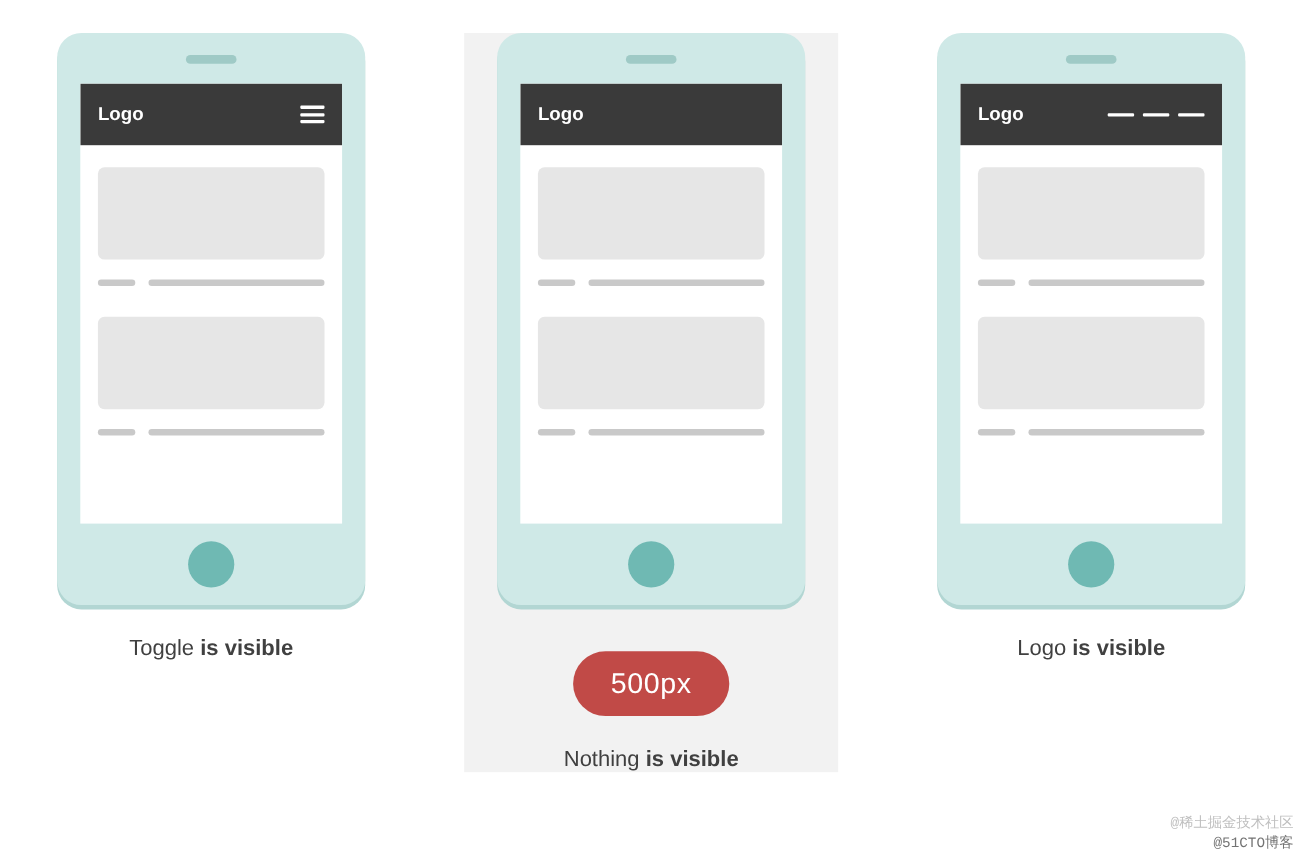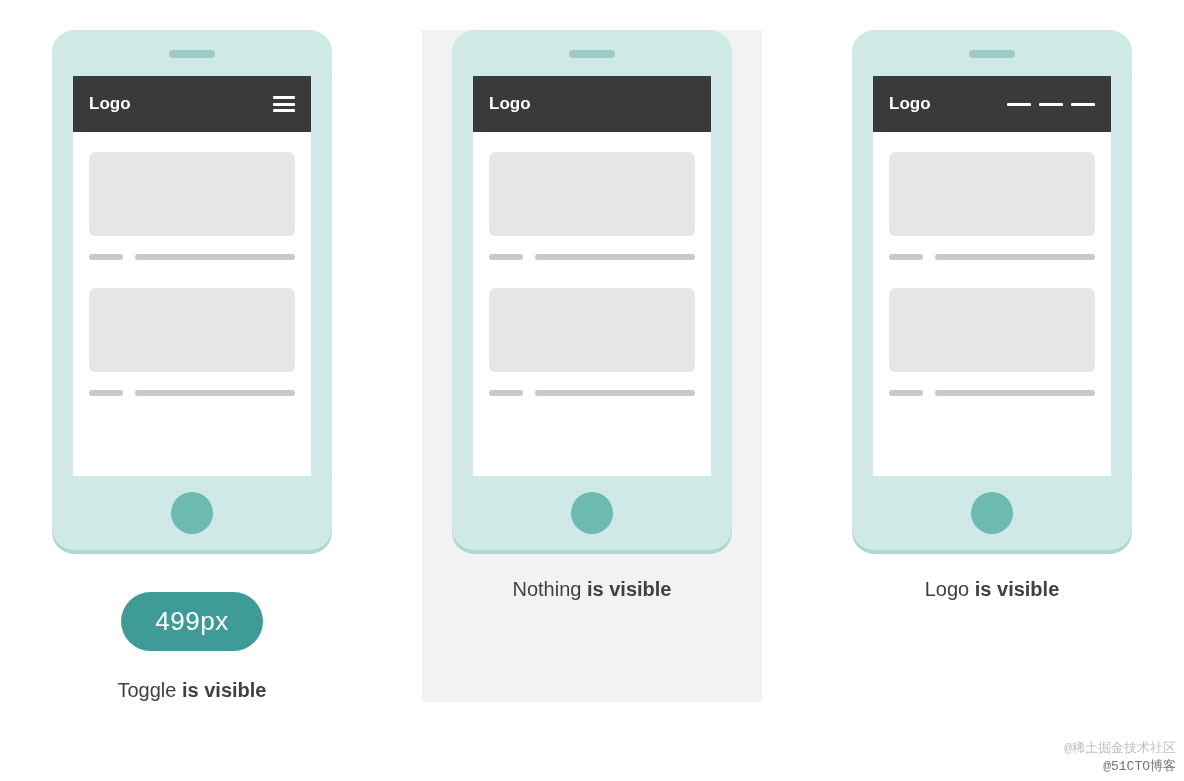--- a/index.html
+++ b/index.html
@@ -173,21 +173,20 @@
             </div>
             <div class="card"></div>
             <div class="lines">
               <div class="line short"></div>
               <div class="line long"></div>
             </div>
           </div>
         </div>
         <div class="home-btn"></div>
       </div>
-      <div class="pill teal">499px</div>
       <div class="caption"><b>Toggle</b><span class="rest"> is visible</span></div>
     </div>
     <div class="col highlight">
       <div class="phone">
         <div class="speaker"></div>
         <div class="screen">
           <div class="navbar">
             <span>Logo</span>
             <div></div>
           </div>
@@ -199,20 +198,21 @@
             </div>
             <div class="card"></div>
             <div class="lines">
               <div class="line short"></div>
               <div class="line long"></div>
             </div>
           </div>
         </div>
         <div class="home-btn"></div>
       </div>
+      <div class="pill red">500px</div>
       <div class="caption"><b>Nothing</b><span class="rest"> is visible</span></div>
     </div>
     <div class="col">
       <div class="phone">
         <div class="speaker"></div>
         <div class="screen">
           <div class="navbar">
             <span>Logo</span>
             <div class="menu-links">
               <span></span>

